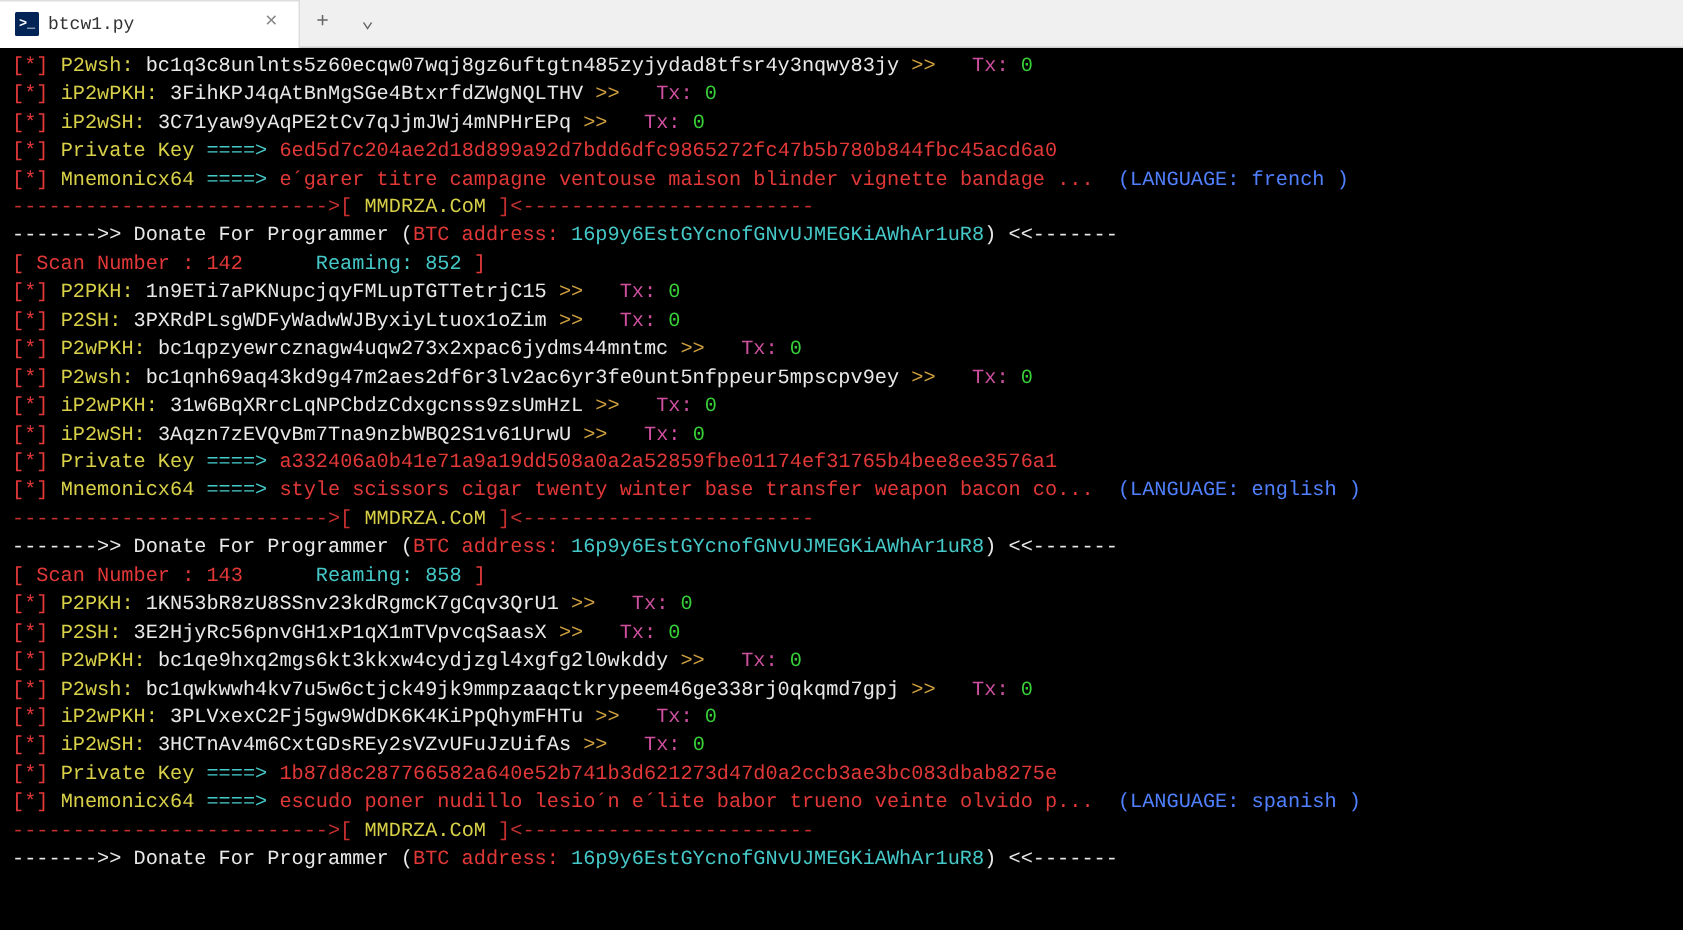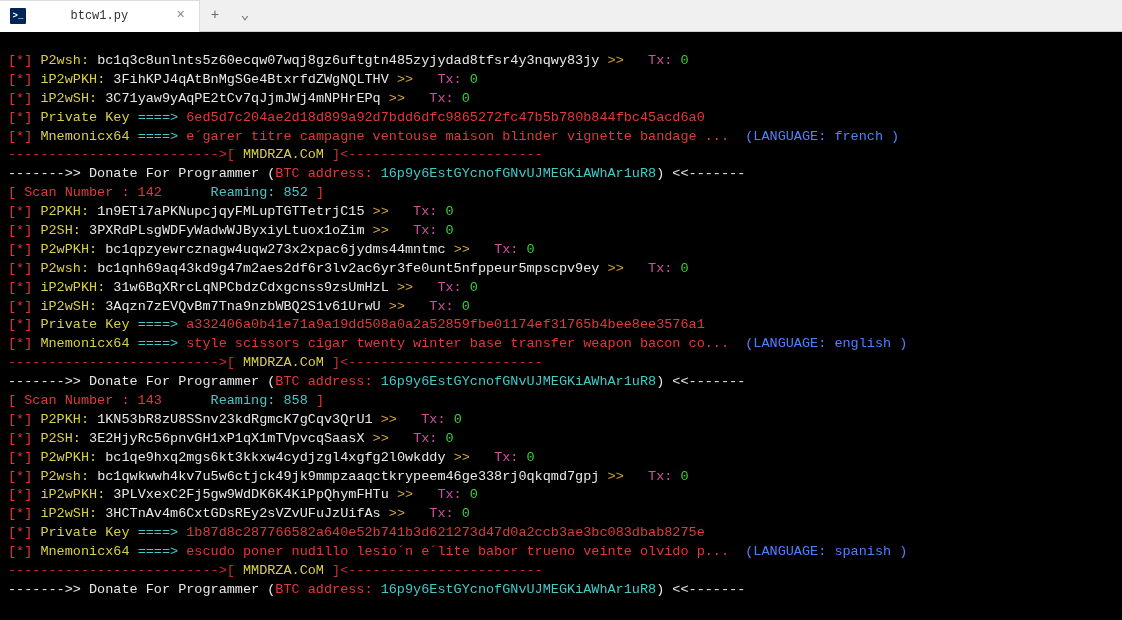--- a/index.html
+++ b/index.html
@@ -34,40 +34,40 @@
     height: 16px;
     background: #012456;
     display: flex;
     align-items: center;
     justify-content: center;
     color: #fff;
     font-size: 9px;
     font-weight: bold;
     border-radius: 1px;
   }
-  .tab-title { color: #333; font-size: 12px; flex: 1; text-align: center; }
+  .tab-title { color: #333; font-size: 12px; flex: 1; }
   .tab-close {
     color: #888;
     font-size: 14px;
     cursor: pointer;
     padding: 2px 4px;
   }
   .titlebar-btn {
     width: 30px;
     height: 32px;
     display: flex;
     align-items: center;
     justify-content: center;
     color: #666;
     font-size: 14px;
     cursor: pointer;
   }
   .terminal {
     background: #000;
-    padding: 20px 8px;
+    padding: 4px 8px;
     height: calc(620px - 32px);
     overflow: hidden;
     white-space: pre;
     color: #ccc;
   }
   .c-red { color: #e23838; }
   .c-yellow { color: #d8d048; }
   .c-white { color: #e8e8e8; }
   .c-gold { color: #d0a040; }
   .c-magenta { color: #d050a0; }

